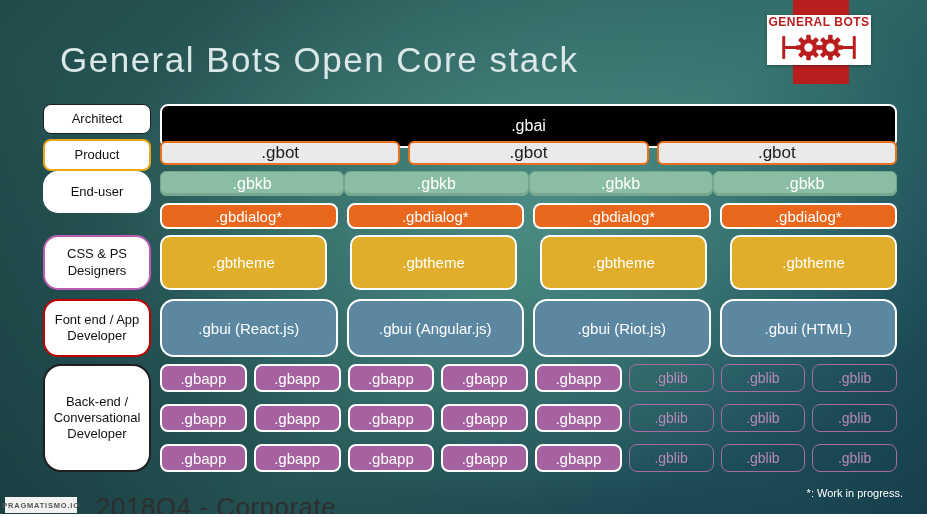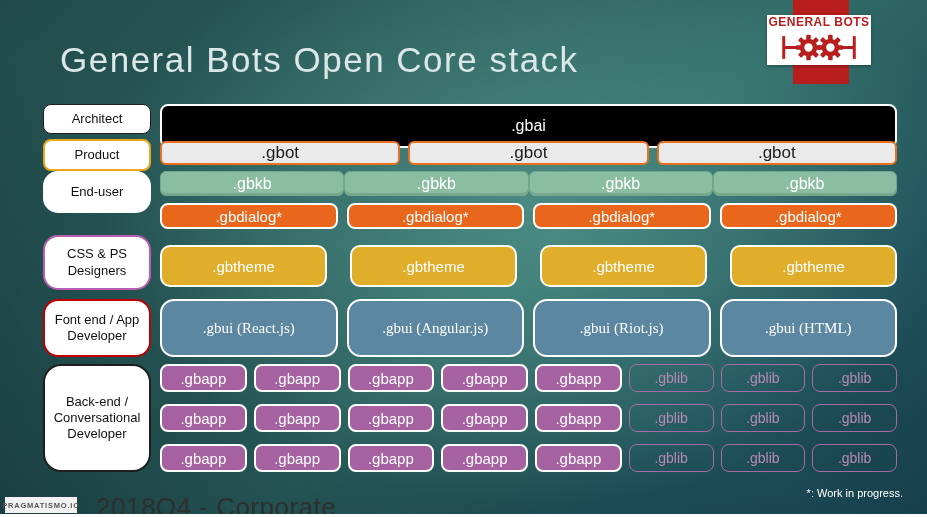--- a/index.html
+++ b/index.html
@@ -40,22 +40,22 @@
   .role-enduser{top:171px;height:42px;border:2px solid #ffffff;border-radius:15px;}
   .role-css{top:235px;height:55px;border:2px solid #b95eb3;border-radius:15px;}
   .role-frontend{top:299px;height:58px;border:2px solid #c00000;border-radius:15px;}
   .role-backend{top:364px;height:108px;border:2px solid #1f1f1f;border-radius:18px;}
   
   .band{position:absolute;left:160px;width:737px;display:flex;}
   .band-gbai{top:104px;height:44px;}
   .band-gbot{top:139px;height:26px;gap:8px;align-items:flex-end;}
   .band-gbkb{top:171px;height:25px;gap:0;}
   .band-gbdialog{top:203px;height:26px;gap:9px;}
-  .band-gbtheme{top:245px;height:42px;gap:23px;}
-  .band-gbui{top:299px;height:58px;gap:9px;font-family:Liberation Serif, serif;}
+  .band-gbtheme{top:235px;height:55px;gap:23px;}
+  .band-gbui{top:299px;height:58px;gap:9px;}
   .band-app1{top:364px;height:28px;gap:7px;}
   .band-app2{top:404px;height:28px;gap:7px;}
   .band-app3{top:444px;height:28px;gap:7px;}
   .cell{
     flex:1;display:flex;align-items:center;justify-content:center;
     box-sizing:border-box;color:#fff;white-space:nowrap;
   }
   .gbai{background:#000;border:2px solid #fff;border-radius:8px;font-size:16px;}
   .gbot{background:#eaeaea;border:2px solid #e8701e;border-radius:6px;color:#1c1c1c;font-size:17px;}
   .gbkb{background:#8abda1;border:1px solid #6fa88c;border-radius:6px;font-size:16px;

